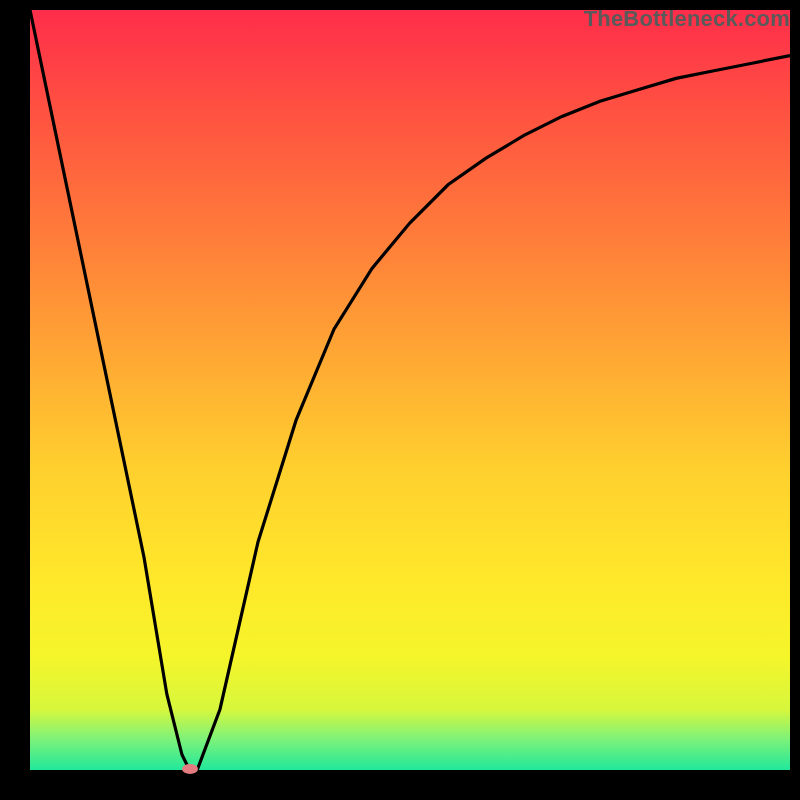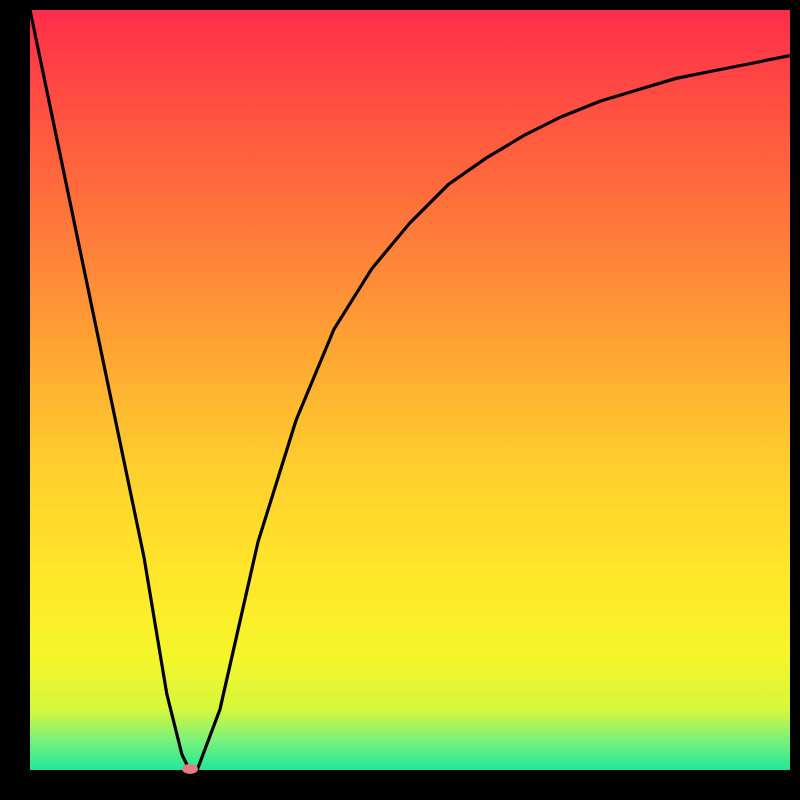--- a/index.html
+++ b/index.html
@@ -67,13 +67,14 @@
 </head>
 <body>
 
 <div class="chart-wrap">
   <div class="plot-area">
     <svg class="curve" viewBox="0 0 760 760" preserveAspectRatio="none">
       <path id="curve-path" d="M0.00 0.00 L38.00 182.40 L76.00 364.80 L114.00 547.20 L136.80 684.00 L152.00 744.80 L159.60 760.00 L167.20 760.00 L190.00 699.20 L228.00 532.00 L266.00 410.40 L304.00 319.20 L342.00 258.40 L380.00 212.80 L418.00 174.80 L456.00 148.20 L494.00 125.40 L532.00 106.40 L570.00 91.20 L608.00 79.80 L646.00 68.40 L684.00 60.80 L722.00 53.20 L760.00 45.60" fill="none" stroke="#000" stroke-width="3.2"></path>
     </svg>
     <span id="marker-dot" class="dot" style="left: 159.6px; bottom: 0px; transform: translate(-50%, 40%); background: rgb(227, 123, 128);"></span>
   </div>
+  <div class="watermark">TheBottleneck.com</div>
 </div>
 
 </body></html>

